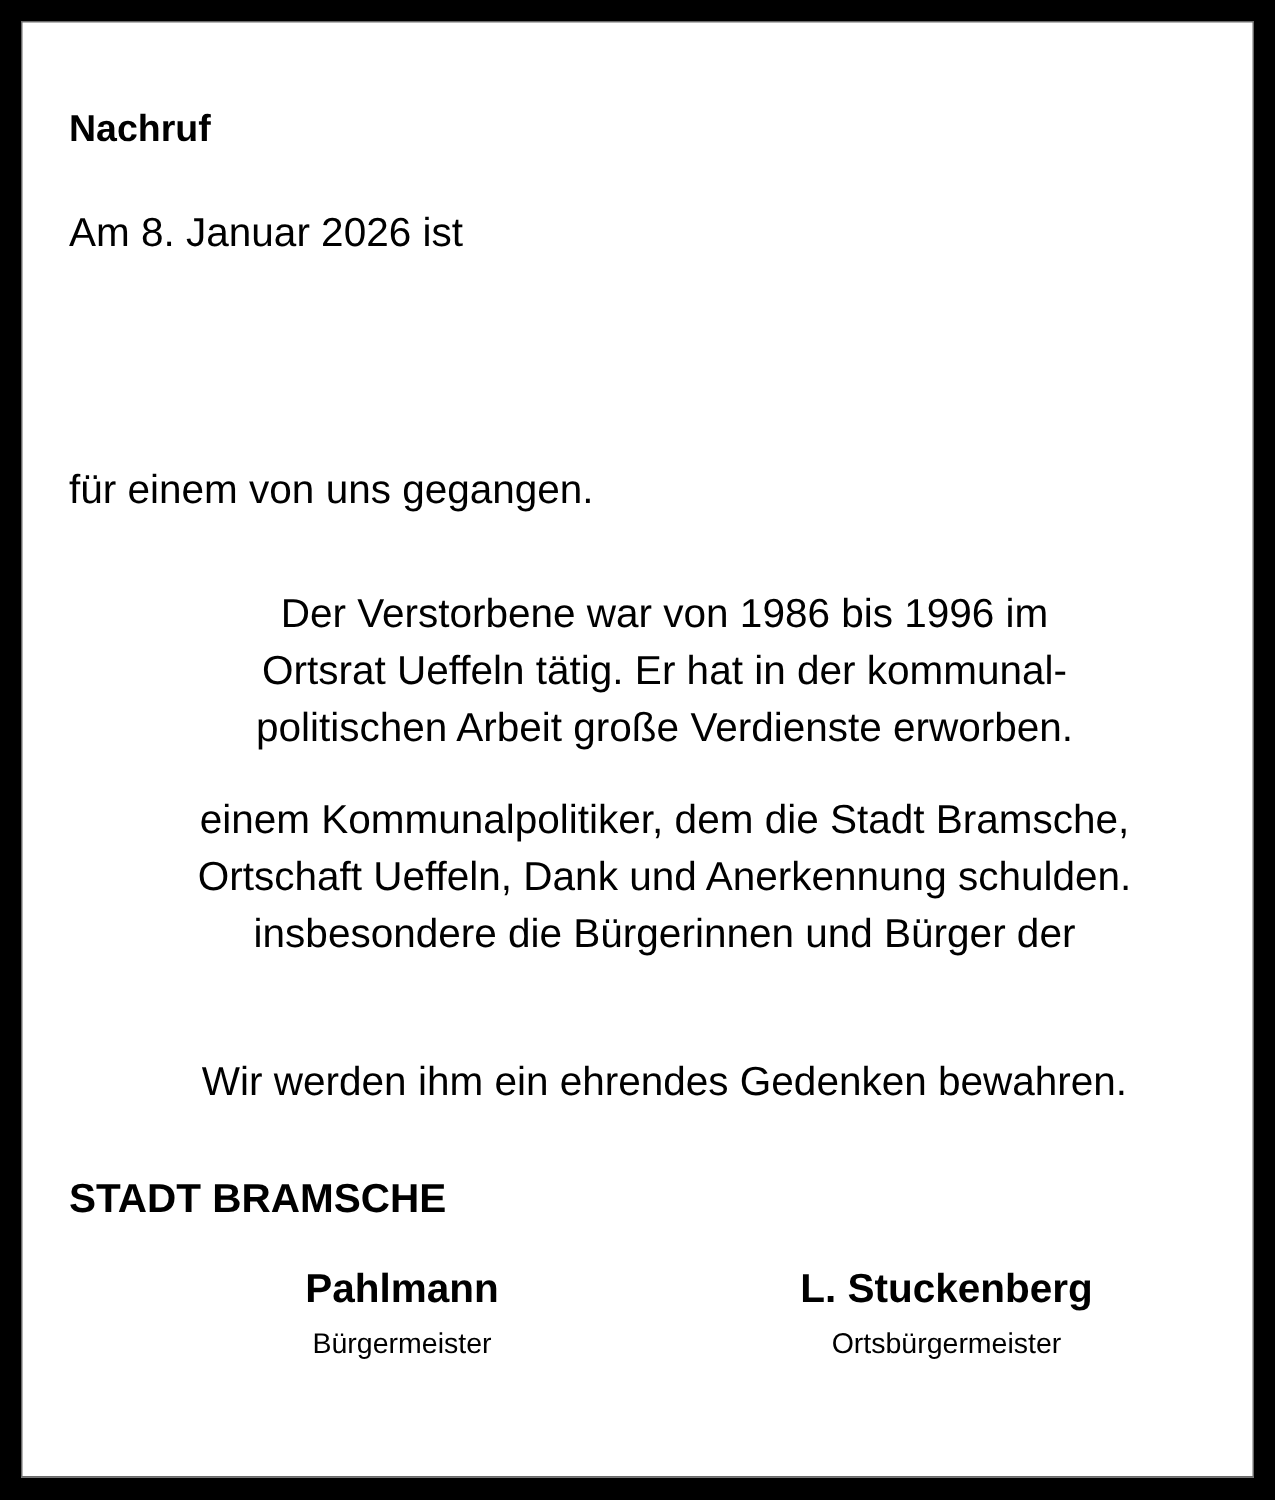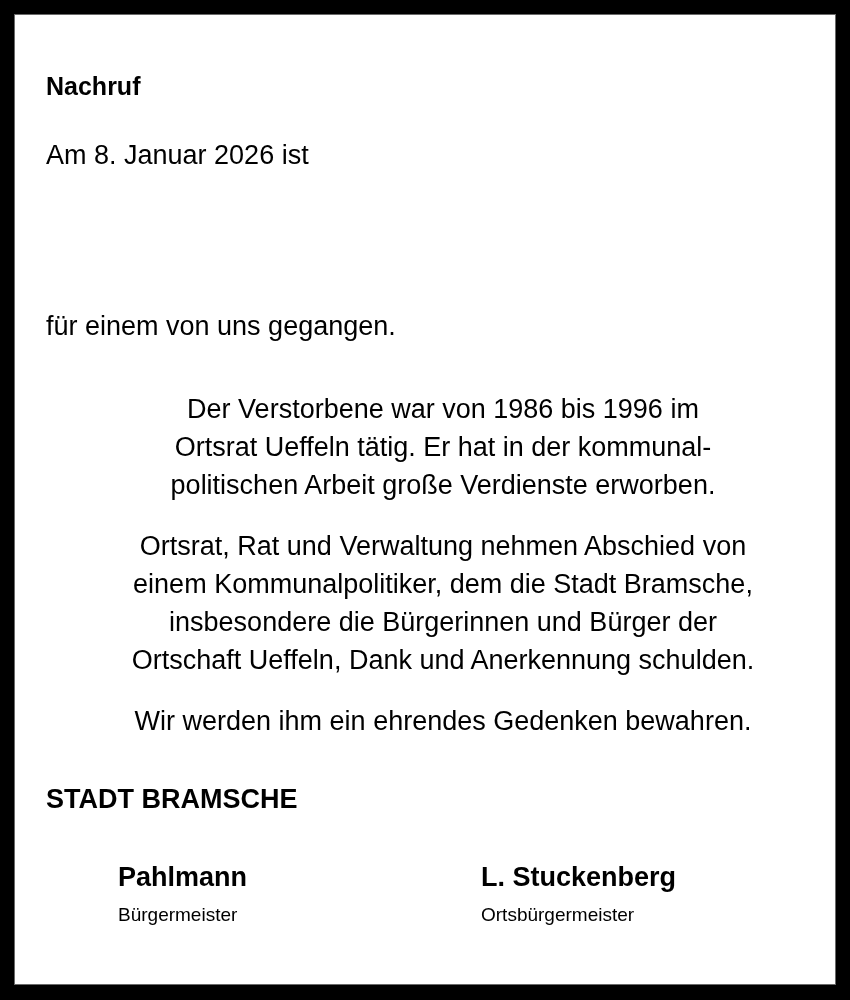--- a/index.html
+++ b/index.html
@@ -18,45 +18,44 @@
     .heading { top: 58px; font-size: 25px; font-weight: bold; }
     .date { top: 126px; font-size: 27px; }
     .name { top: 180px; font-size: 67px; font-weight: bold; letter-spacing: 0.5px; }
     .passed { top: 297px; font-size: 27px; }
     .para { position: absolute; left: 0; width: 100%; text-align: center; font-size: 27px; line-height: 38px; }
     .para div { white-space: nowrap; padding-left: 36px; }
     .p1 { top: 376px; }
     .p2 { top: 513px; }
     .p3 { top: 688px; }
     .org { top: 770px; font-size: 27px; font-weight: bold; }
-    .sig { position: absolute; top: 844px; width: 300px; }
+    .sig { position: absolute; top: 826px; text-align: center; width: 300px; }
     .sig .nm { font-size: 27px; font-weight: bold; line-height: 38px; }
     .sig .role { font-size: 19px; line-height: 38px; }
     .sig-left { left: 104px; }
     .sig-right { left: 467px; }
   </style>
 </head>
 <body>
 
 <div class="sheet">
   <div class="line heading">Nachruf</div>
   <div class="line date">Am 8. Januar 2026 ist</div>
   <div class="line passed">für einem von uns gegangen.</div>
 
   <div class="para p1">
     <div>Der Verstorbene war von 1986 bis 1996 im</div>
     <div>Ortsrat Ueffeln tätig. Er hat in der kommunal-</div>
     <div>politischen Arbeit große Verdienste erworben.</div>
   </div>
 
   <div class="para p2">
-    <div>Ortsrat, Rat und Verwaltung nehmen Abschied von</div>
     <div>einem Kommunalpolitiker, dem die Stadt Bramsche,</div>
+    <div>Ortschaft Ueffeln, Dank und Anerkennung schulden.</div>
     <div>insbesondere die Bürgerinnen und Bürger der</div>
-    <div>Ortschaft Ueffeln, Dank und Anerkennung schulden.</div>
   </div>
 
   <div class="para p3">
     <div>Wir werden ihm ein ehrendes Gedenken bewahren.</div>
   </div>
 
   <div class="line org">STADT BRAMSCHE</div>
 
   <div class="sig sig-left">
     <div class="nm">Pahlmann</div>

